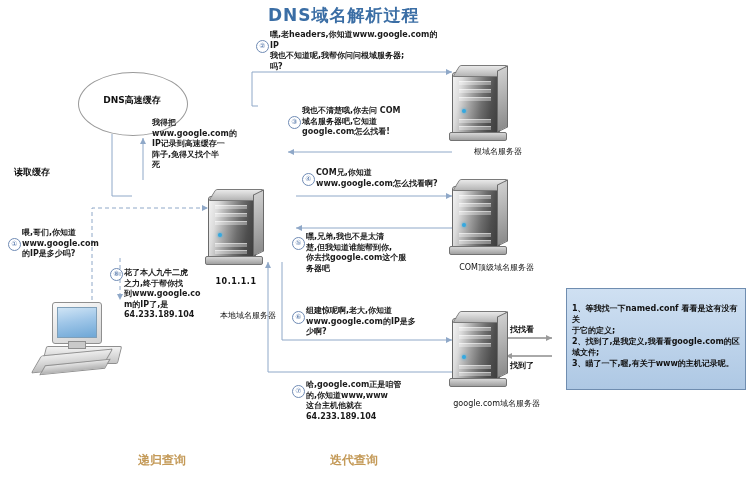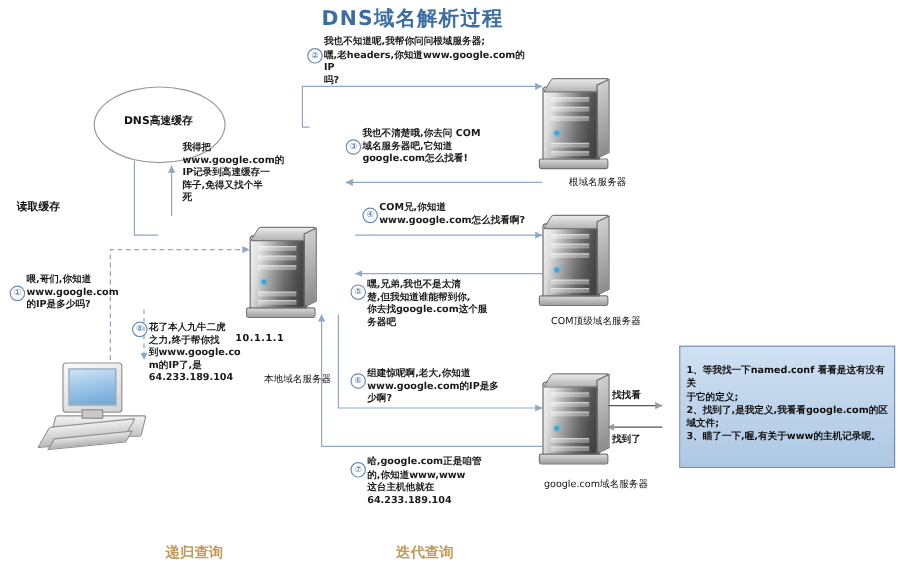--- a/index.html
+++ b/index.html
@@ -107,21 +107,21 @@
   }
   .srv-label{
     position:absolute;
     font-size:8px;color:#111;font-weight:normal;
     text-align:right;white-space:nowrap;
     font-family:"DejaVu Sans","Liberation Sans",sans-serif;
   }
   .srv-sub{
     position:absolute;
     font-size:8px;color:#111;font-weight:bold;
-    text-align:left;white-space:nowrap;
+    text-align:center;white-space:nowrap;
     letter-spacing:.5px;
   }
 
   
   .pc-monitor{
     left:52px;top:302px;width:48px;height:40px;
     background:linear-gradient(160deg,#fbfbfb,#d2d2d2);
     border:1px solid #8f8f8f;border-radius:3px;
   }
   .pc-screen{
@@ -318,22 +318,22 @@
       <div>之力,终于帮你找</div>
       <div>到www.google.co</div>
       <div>m的IP了,是</div>
       <div>64.233.189.104</div>
     </div>
   </div>
 
   <div class="abs note" style="left:256px;top:30px;width:190px;">
     <div class="step-num" style="left:0px;top:10px;">②</div>
     <div class="notebody">
+      <div>嘿,老headers,你知道www.google.com的IP</div>
       <div>我也不知道呢,我帮你问问根域服务器;</div>
-      <div>嘿,老headers,你知道www.google.com的IP</div>
       <div>吗?</div>
     </div>
   </div>
 
   <div class="abs note" style="left:288px;top:106px;width:140px;">
     <div class="step-num" style="left:0px;top:10px;">③</div>
     <div class="notebody">
       <div>我也不清楚哦,你去问 COM</div>
       <div>域名服务器吧,它知道</div>
       <div>google.com怎么找看!</div>

